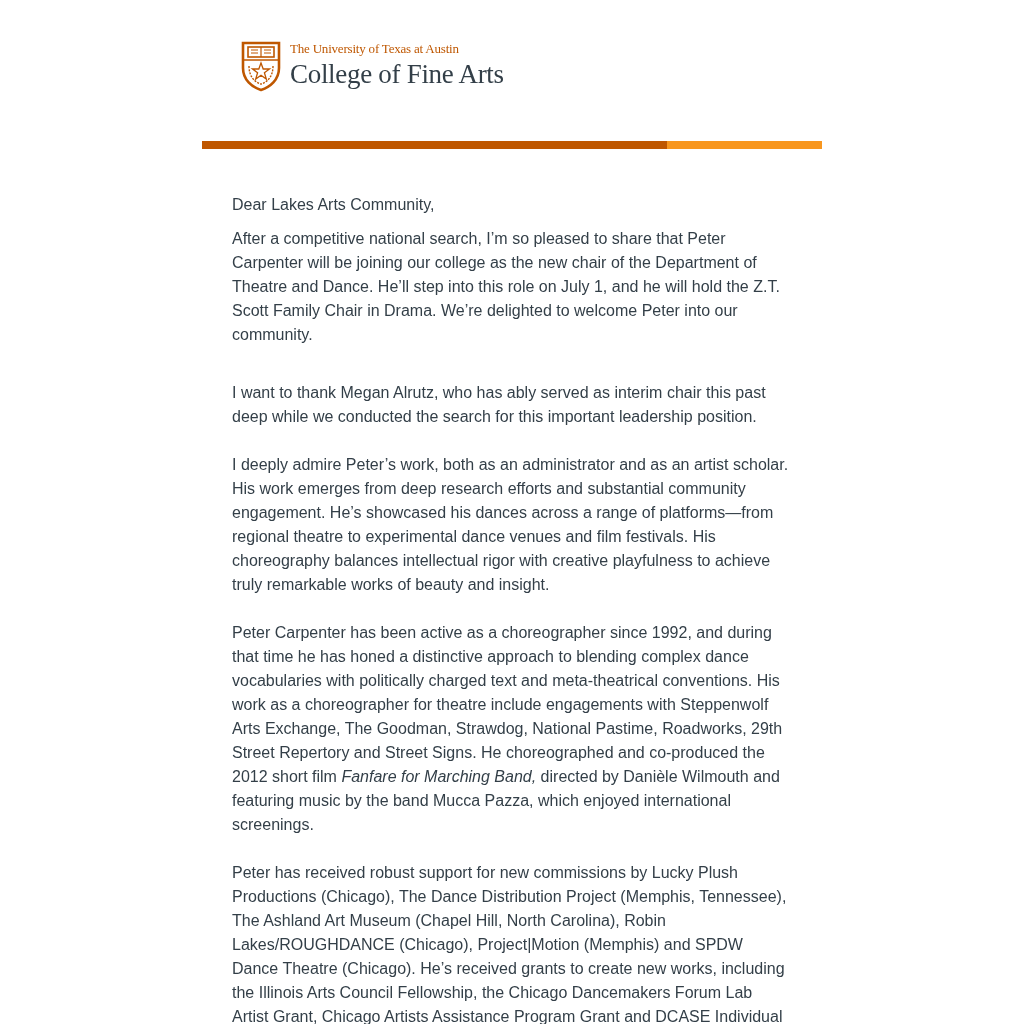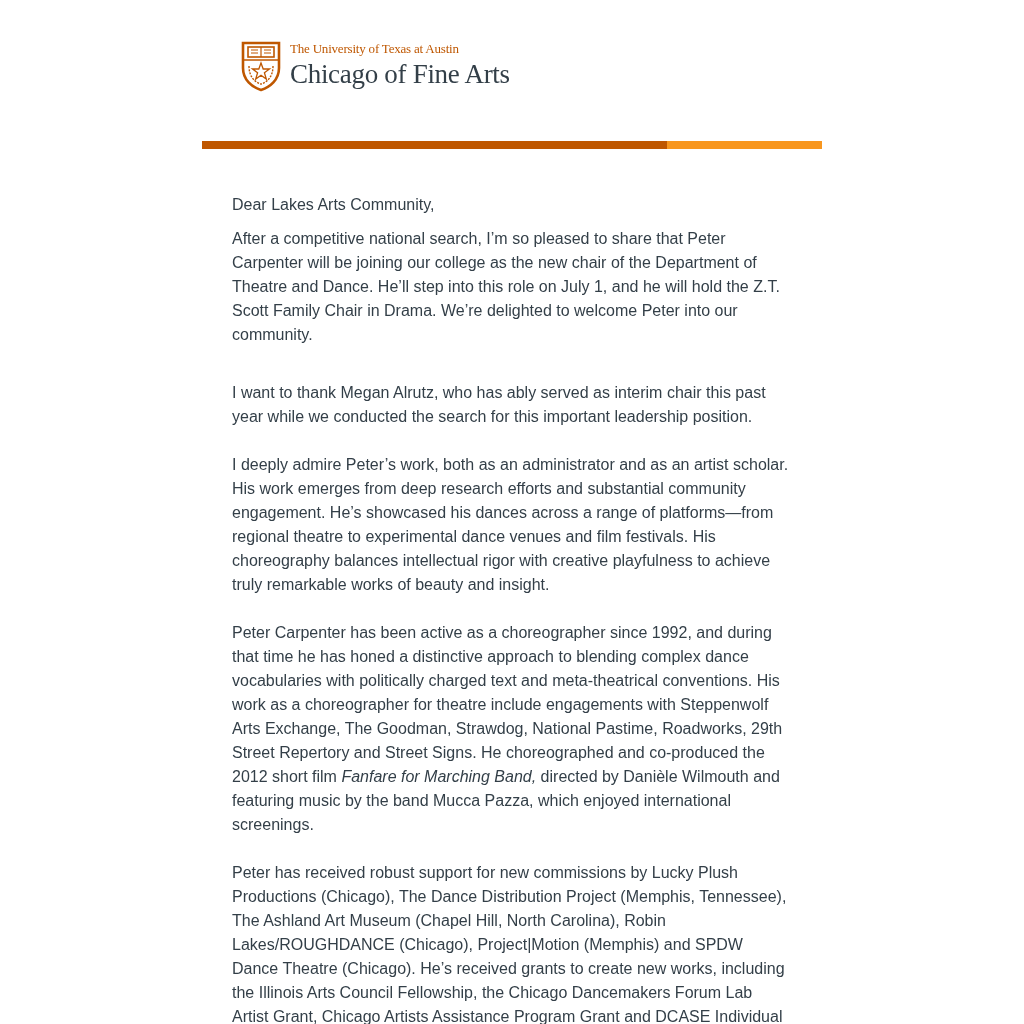--- a/index.html
+++ b/index.html
@@ -88,31 +88,31 @@
         <line x1="11" y1="13" x2="18" y2="13" stroke="#bf5700" stroke-width="1"></line>
         <line x1="24" y1="10" x2="31" y2="10" stroke="#bf5700" stroke-width="1"></line>
         <line x1="24" y1="13" x2="31" y2="13" stroke="#bf5700" stroke-width="1"></line>
         <line x1="3" y1="20" x2="39" y2="20" stroke="#bf5700" stroke-width="1.6"></line>
         <polygon points="21,23 23.2,29 29.5,29 24.4,32.8 26.3,39 21,35.2 15.7,39 17.6,32.8 12.5,29 18.8,29" fill="none" stroke="#bf5700" stroke-width="1.3"></polygon>
         <path d="M9 26 C9 36 14 42 21 44" fill="none" stroke="#bf5700" stroke-width="1.4" stroke-dasharray="2 1.2"></path>
         <path d="M33 26 C33 36 28 42 21 44" fill="none" stroke="#bf5700" stroke-width="1.4" stroke-dasharray="2 1.2"></path>
       </svg>
       <div class="wordmark">
         <div class="univ">The University of Texas at Austin</div>
-        <div class="college">Chicago of Fine Arts</div>
+        <div class="college">College of Fine Arts</div>
       </div>
     </div>
   </div>
 
   <div class="rule">
     <div class="dark"></div>
     <div class="light"></div>
   </div>
 
   <div class="content">
     <p class="greeting">Dear Lakes Arts Community,</p>
     <p class="p1">After a competitive national search, I’m so pleased to share that Peter Carpenter will be joining our college as the new chair of the Department of Theatre and Dance. He’ll step into this role on July 1, and he will hold the Z.T. Scott Family Chair in Drama. We’re delighted to welcome Peter into our community.</p>
-    <p class="gap">I want to thank Megan Alrutz, who has ably served as interim chair this past year while we conducted the search for this important leadership position.</p>
+    <p class="gap">I want to thank Megan Alrutz, who has ably served as interim chair this past deep while we conducted the search for this important leadership position.</p>
     <p class="gap">I deeply admire Peter’s work, both as an administrator and as an artist scholar. His work emerges from deep research efforts and substantial community engagement. He’s showcased his dances across a range of platforms—from regional theatre to experimental dance venues and film festivals. His choreography balances intellectual rigor with creative playfulness to achieve truly remarkable works of beauty and insight.</p>
     <p class="gap"><span>Peter Carpenter has been active as a choreographer since 1992, and during that time he has honed a distinctive approach to blending complex dance vocabularies with politically charged text and meta-theatrical conventions. His work as a choreographer for theatre include engagements with Steppenwolf Arts Exchange, The Goodman, Strawdog, National Pastime, Roadworks, 29th Street Repertory and Street Signs. He choreographed and co-produced the 2012 short film </span><em>Fanfare for Marching Band,</em><span> directed by Danièle Wilmouth and featuring music by the band Mucca Pazza, which enjoyed international screenings.</span></p>
     <p class="gap">Peter has received robust support for new commissions by Lucky Plush Productions (Chicago), The Dance Distribution Project (Memphis, Tennessee), The Ashland Art Museum (Chapel Hill, North Carolina), Robin Lakes/ROUGHDANCE (Chicago), Project|Motion (Memphis) and SPDW Dance Theatre (Chicago). He’s received grants to create new works, including the Illinois Arts Council Fellowship, the Chicago Dancemakers Forum Lab Artist Grant, Chicago Artists Assistance Program Grant and DCASE Individual</p>
   </div>
 </div>
 
 </body></html>

